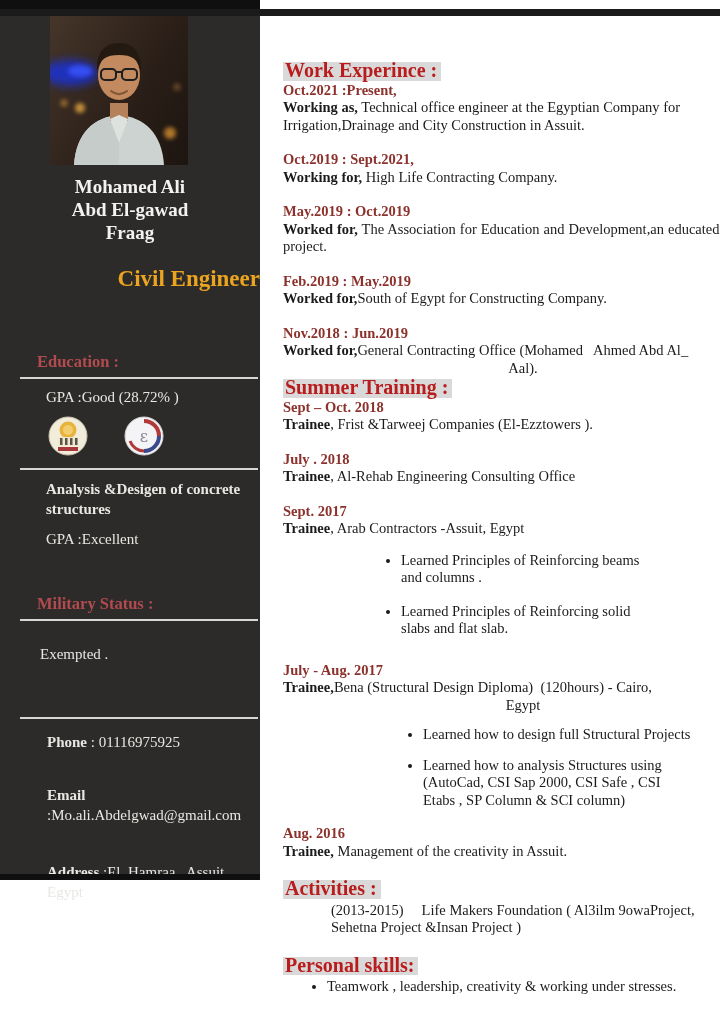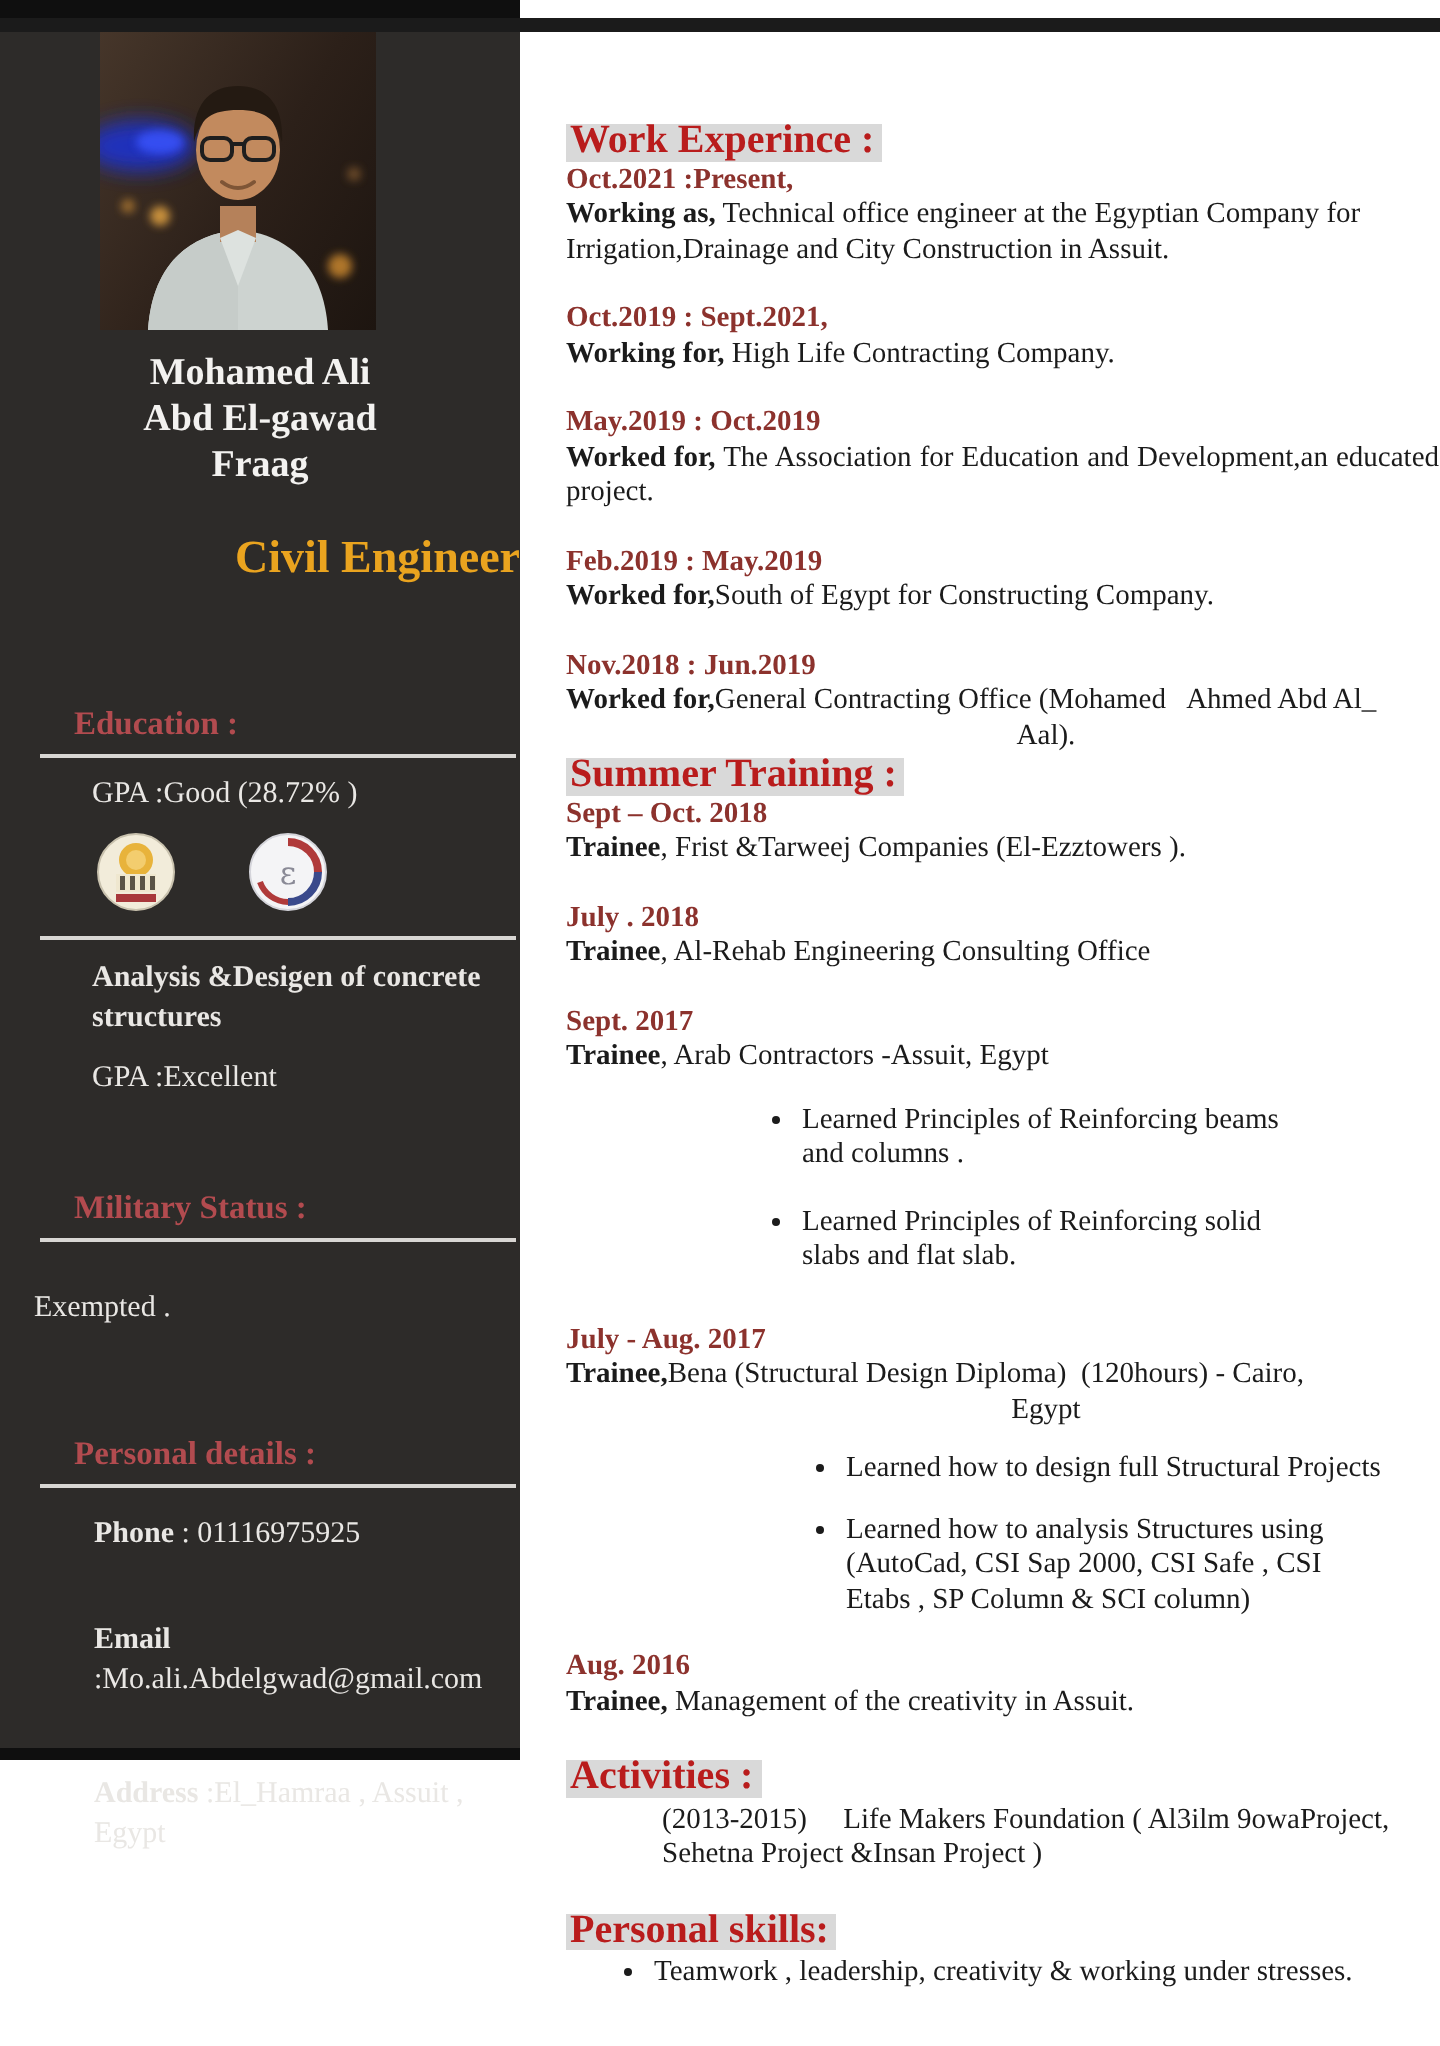--- a/index.html
+++ b/index.html
@@ -160,25 +160,24 @@
         <div class="b" style="width:200px;">Analysis &amp;Desigen of concrete structures</div>
       </div>
       <div class="gpa-line" style="padding-top:12px;">
         <span class="b">GPA :</span><span>Excellent</span>
       </div>
     </div>
 
     <div class="side-section mil-section">
       <div class="side-heading">Military Status :</div>
       <div class="side-rule"></div>
-      <div class="side-body mt14" style="padding-left:17px;">Exempted .</div>
+      <div class="side-body mt14" style="padding-left:40px;">Exempted .</div>
     </div>
 
     <div class="side-section pers-section">
-      <div class="side-heading">Personal details :</div>
       <div class="side-rule"></div>
       <div class="pers-item mt14">
         <span class="b">Phone</span><span> : 01116975925</span>
       </div>
       <div class="pers-item mt34">
         <div class="b">Email</div>
         <div>:Mo.ali.Abdelgwad@gmail.com</div>
       </div>
       <div class="pers-item mt38">
         <span class="b">Address</span><span> :El_Hamraa , Assuit , Egypt</span>

